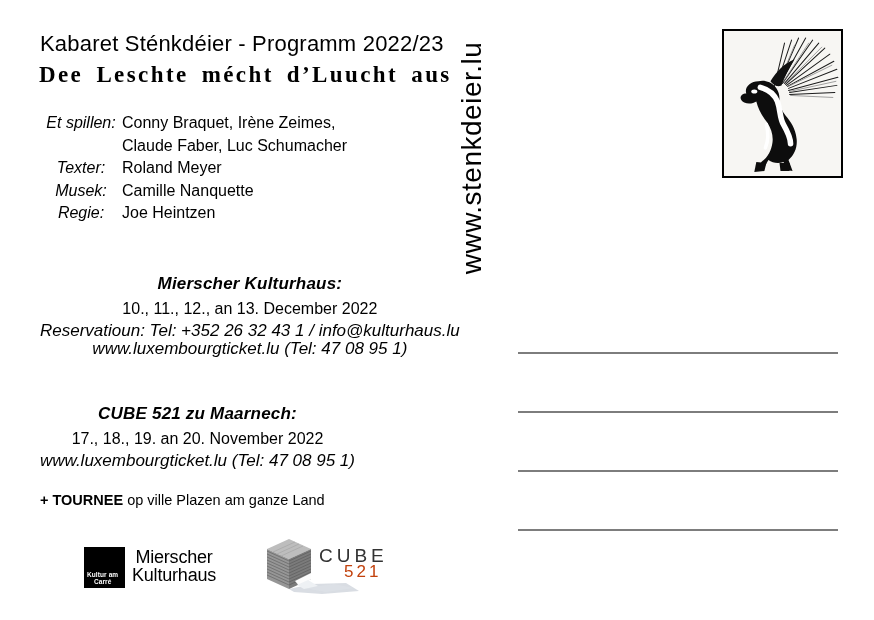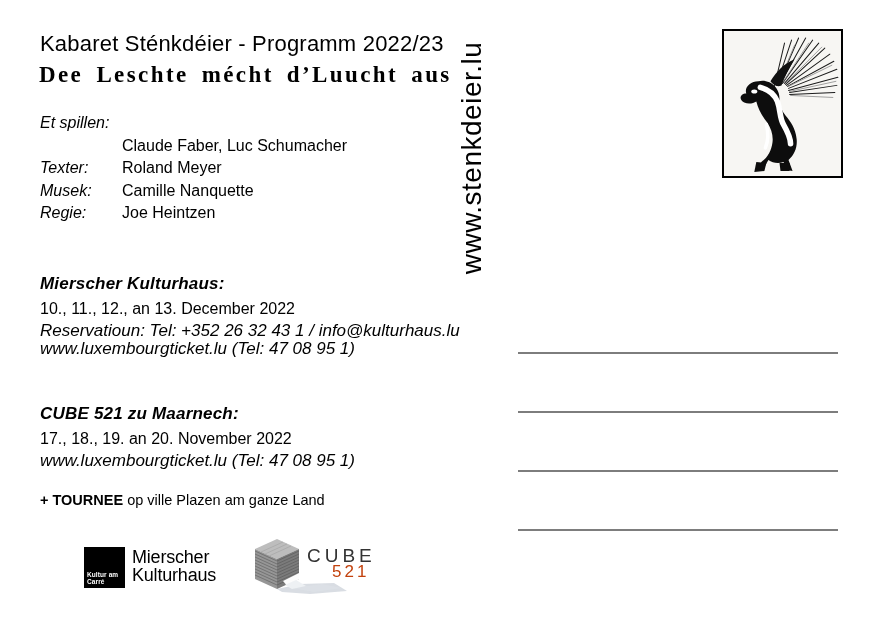--- a/index.html
+++ b/index.html
@@ -1,18 +1,18 @@
 <!DOCTYPE html>
 <html><head>
 <meta charset="utf-8">
 <style>
   html,body{margin:0;padding:0;background:#ffffff;}
   .postcard{
     position:relative;width:874px;height:620px;background:#ffffff;
-    font-family:"Liberation Sans",sans-serif;color:#000;overflow:hidden;
+    font-family:"Liberation Sans",sans-serif;color:#000;overflow:hidden;text-align:center;
   }
   
   .program-title{position:absolute;left:40px;top:31px;font-size:22px;letter-spacing:.2px;}
   .show-title{
     position:absolute;left:39px;top:62px;
     font-family:"Liberation Serif",serif;font-weight:bold;font-size:23px;
     letter-spacing:2.4px;word-spacing:5px;white-space:nowrap;
   }
   
   .cast{position:absolute;left:40px;top:112px;font-size:16px;line-height:22.5px;}
@@ -48,36 +48,37 @@
   .reply-line-4{top:529px;}
   
   .logo-mierscher{position:absolute;left:84px;top:547px;display:flex;align-items:flex-start;}
   .mk-badge{position:relative;width:41px;height:41px;background:#000;flex:none;}
   .mk-badge-text{
     position:absolute;left:3px;bottom:3px;color:#fff;
     font-size:6.5px;font-weight:bold;line-height:7px;letter-spacing:.1px;
   }
   .mk-name{margin-left:7px;font-size:18px;line-height:17.5px;padding-top:2px;letter-spacing:-.2px;}
   
-  .logo-cube{position:absolute;left:252px;top:536px;width:140px;height:60px;}
+  .logo-cube{position:absolute;left:264px;top:536px;width:140px;height:60px;}
   .logo-cube svg{position:absolute;left:0;top:0;}
   .cube-name{position:absolute;left:55px;top:9px;font-size:19px;letter-spacing:4px;color:#333333;}
   .cube-number{position:absolute;left:80px;top:26px;font-size:17px;letter-spacing:3px;color:#c2410c;}
 </style>
 </head>
 <body>
 
 <div class="postcard">
 
   <div class="program-title">Kabaret Sténkdéier - Programm 2022/23</div>
   <div class="show-title">Dee Leschte mécht d’Luucht aus</div>
 
   <div class="cast">
     <div class="cast-row">
       <span class="cast-label">Et spillen:</span>
+      <span class="cast-value">Conny Braquet, Irène Zeimes,</span>
     </div>
     <div class="cast-row">
       <span class="cast-label"></span>
       <span class="cast-value">Claude Faber, Luc Schumacher</span>
     </div>
     <div class="cast-row">
       <span class="cast-label">Texter:</span>
       <span class="cast-value">Roland Meyer</span>
     </div>
     <div class="cast-row">

